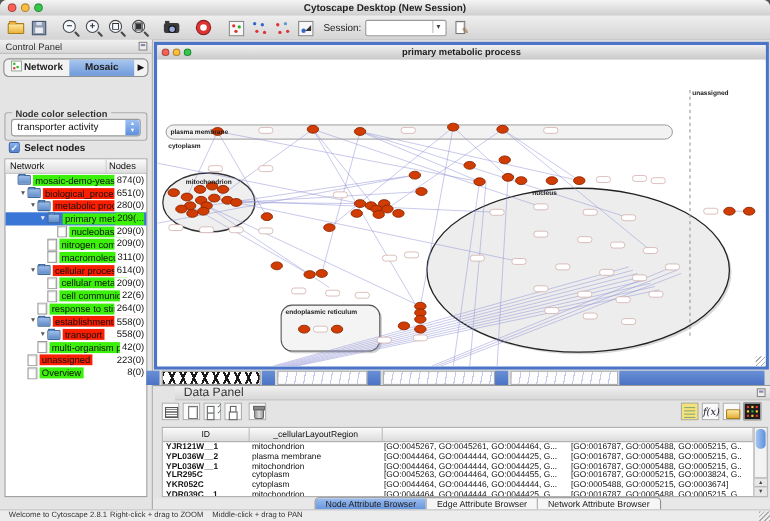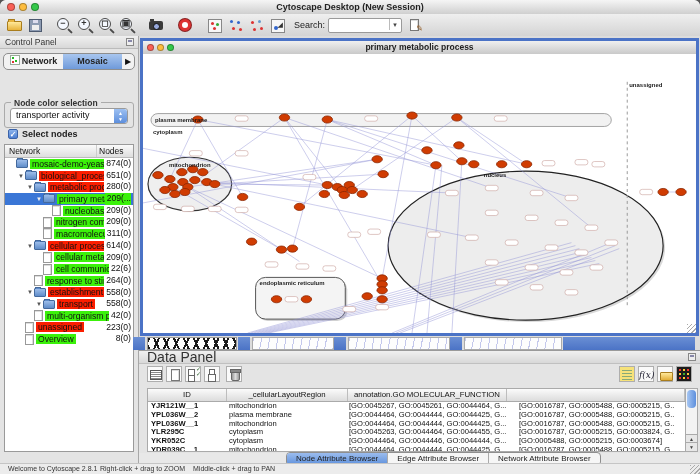--- a/index.html
+++ b/index.html
@@ -83,21 +83,21 @@
   
   .peek{position:absolute;left:0;right:0;bottom:0;height:13px;}
   .pk{position:absolute;top:0;bottom:0;}
   .pk-blue{background:linear-gradient(#6a8fd4,#4b73c6);}
   .pk-zig{background:#fff;border:1px solid #999;
           background-image:repeating-linear-gradient(115deg,#1a1a1a 0 2px,transparent 2px 9px),repeating-linear-gradient(65deg,#1a1a1a 0 2px,transparent 2px 9px);}
   .pk-scr{background:#fdfdfd;border:1px solid #aaa;
           background-image:repeating-linear-gradient(100deg,rgba(110,120,210,.4) 0 1px,transparent 1px 8px);}
   
   .dpanel{position:absolute;left:139px;top:350px;right:0;height:102px;background:#e4e4e4;border-top:1px solid #9a9a9a;}
-  .dp-head{height:12px;line-height:12px;padding-left:8px;font-size:14px;color:#333;background:linear-gradient(#f0f0f0,#d8d8d8);border-bottom:1px solid #c0c0c0;position:relative;}
+  .dp-head{height:12px;line-height:12px;padding-left:8px;font-size:11px;color:#333;background:linear-gradient(#f0f0f0,#d8d8d8);border-bottom:1px solid #c0c0c0;position:relative;margin-left:20px;}
   .dp-tools{position:absolute;top:15px;left:8px;right:8px;height:18px;}
   .dpi{position:absolute;top:0;width:16px;height:16px;background:#fafafa;border:1px solid #aeaeae;box-sizing:border-box;}
   .dpi-table::before{content:"";position:absolute;left:2px;top:3px;width:10px;height:8px;border:1px solid #555;background:repeating-linear-gradient(#fff 0 1px,#888 1px 2px);}
   .dpi-doc::before{content:"";position:absolute;left:4px;top:2px;width:7px;height:10px;background:#fff;border:1px solid #777;box-shadow:inset -1px 1px 0 #ddd;}
   .dpi-chk::before{content:"";position:absolute;left:2px;top:2px;width:5px;height:5px;border:1px solid #666;background:#fff;box-shadow:0 6px 0 -1px #fff,0 6px 0 0 #666;}
   .dpi-chk::after{content:"✓✓";position:absolute;left:8px;top:-2px;font-size:6px;color:#363;letter-spacing:-2px;line-height:8px;writing-mode:vertical-rl;}
   .dpi-sq::before{content:"";position:absolute;left:4px;top:2px;width:4px;height:4px;border:1px solid #666;background:#fff;box-shadow:0 6px 0 0 #fff,0 6px 0 1px #666;}
   .dpi-trash::before{content:"";position:absolute;left:4px;top:4px;width:7px;height:8px;background:linear-gradient(90deg,#999,#ddd,#999);border:1px solid #666;border-radius:0 0 2px 2px;}
   .dpi-trash::after{content:"";position:absolute;left:3px;top:2px;width:9px;height:2px;background:#888;border:1px solid #666;}
   .dpi-notes{background:#f6e27a;}
@@ -201,21 +201,21 @@
           <span class="dot" style="left:3px;top:9px;background:#d33"></span>
           <span class="dot" style="left:10px;top:8px;background:#d33"></span>
         </span>
       </span>
     <span class="tbi">
         <span class="netbox">
           <span class="dot" style="left:2px;top:6px;background:#36c;width:4px;height:4px"></span>
           <span style="position:absolute;right:1px;top:1px;font-size:7px;color:#333">◢</span>
         </span>
       </span>
-    <span class="searchlbl">Search:</span>
+    <span class="searchlbl">Session:</span>
     <span class="searchbox">
         <span class="dd">▾</span>
       </span>
     <span class="tbi" style="margin-left:4px">
         <span class="dpi-doc" style="position:absolute;left:0;top:0;width:16px;height:16px"></span>
         <span style="position:absolute;right:0;bottom:1px;font-size:8px;color:#963">✎</span>
       </span>
   </div>
 
   <div class="cpanel">
@@ -537,21 +537,20 @@
       <span class="dpi dpi-trash" style="left:79px"></span>
       <span class="dpi dpi-notes" style="right:57px"></span>
       <span class="dpi" style="right:38px;text-align:center"><span class="fx-it">f(x)</span></span>
       <span class="dpi dpi-folder" style="right:19px"></span>
       <span class="dpi dpi-matrix" style="right:0"></span>
     </div>
     <div class="dtable">
       <div class="dt-head">
         <span class="c0">ID</span>
         <span class="c1">_cellularLayoutRegion</span>
-        <span class="c3">annotation.GO MOLECULAR_FUNCTION</span>
         <span class="c4"></span>
       </div>
       <div>
           <div class="dt-row">
             <span class="c0">YJR121W__1</span>
             <span class="c1">mitochondrion</span>
             <span class="c2">[GO:0045267, GO:0045261, GO:0044464, G...</span>
             <span class="c3">[GO:0016787, GO:0005488, GO:0005215, G...</span>
             <span class="c4"></span>
           </div>

